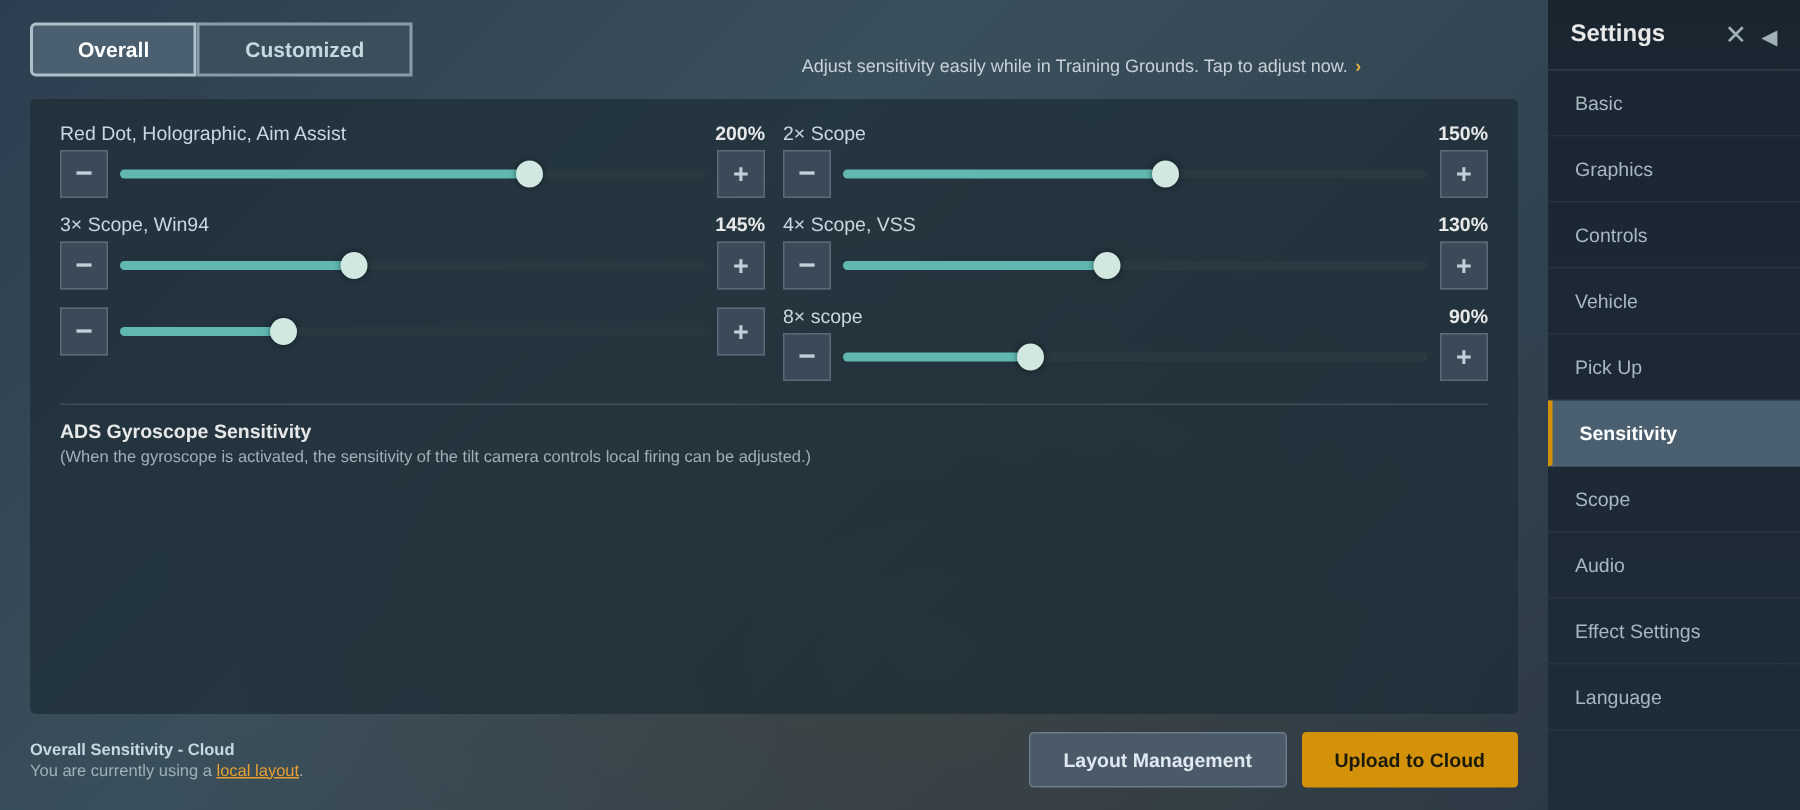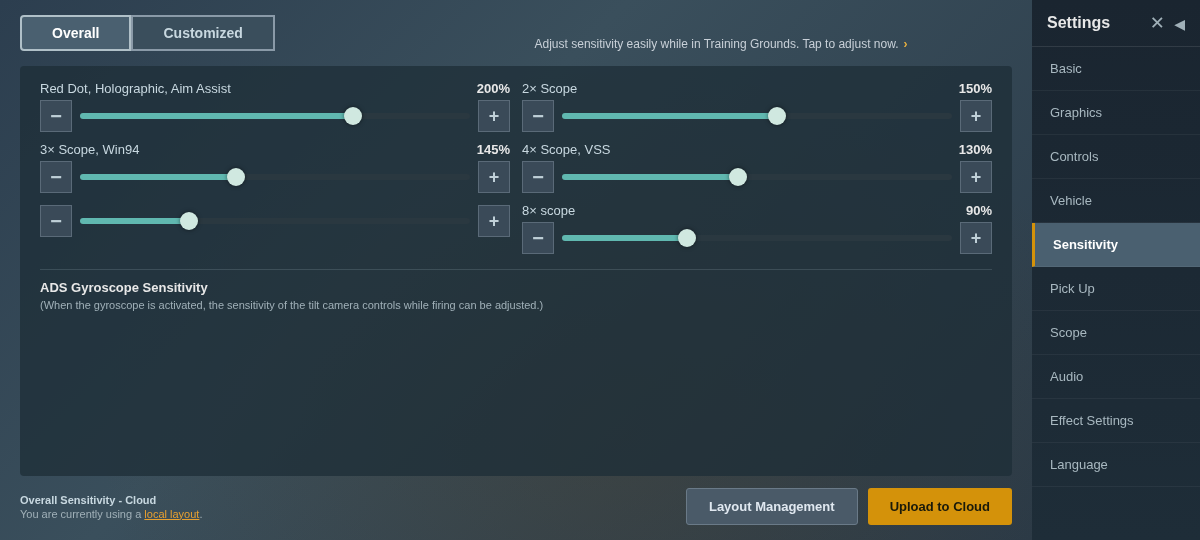--- a/index.html
+++ b/index.html
@@ -382,21 +382,21 @@
             <div class="slider-thumb" style="left:calc(32% - 9px)"></div>
           </div>
           <div class="slider-btn">+</div>
         </div>
       </div>
 
     </div>
 
     <div class="ads-section">
       <div class="ads-title">ADS Gyroscope Sensitivity</div>
-      <div class="ads-description">(When the gyroscope is activated, the sensitivity of the tilt camera controls while firing can be adjusted.)</div>
+      <div class="ads-description">(When the gyroscope is activated, the sensitivity of the tilt camera controls local firing can be adjusted.)</div>
     </div>
   </div>
 
   <div class="bottom-bar">
     <div class="sensitivity-info">
       <div class="title">Overall Sensitivity - Cloud</div>
       <div class="subtitle">
         <span>You are currently using a </span><span class="link">local layout</span><span>.</span>
       </div>
     </div>
@@ -414,20 +414,20 @@
     <span>
       <span class="close-icon">✕</span>
       <span class="back-icon">◀</span>
     </span>
   </div>
   <div class="sidebar-items">
     <div class="sidebar-item">Basic</div>
     <div class="sidebar-item">Graphics</div>
     <div class="sidebar-item">Controls</div>
     <div class="sidebar-item">Vehicle</div>
+    <div class="sidebar-item">Pick Up</div>
     <div class="sidebar-item active">Sensitivity</div>
-    <div class="sidebar-item">Pick Up</div>
     <div class="sidebar-item">Scope</div>
     <div class="sidebar-item">Audio</div>
     <div class="sidebar-item">Effect Settings</div>
     <div class="sidebar-item">Language</div>
   </div>
 </div>
 
 </body></html>

